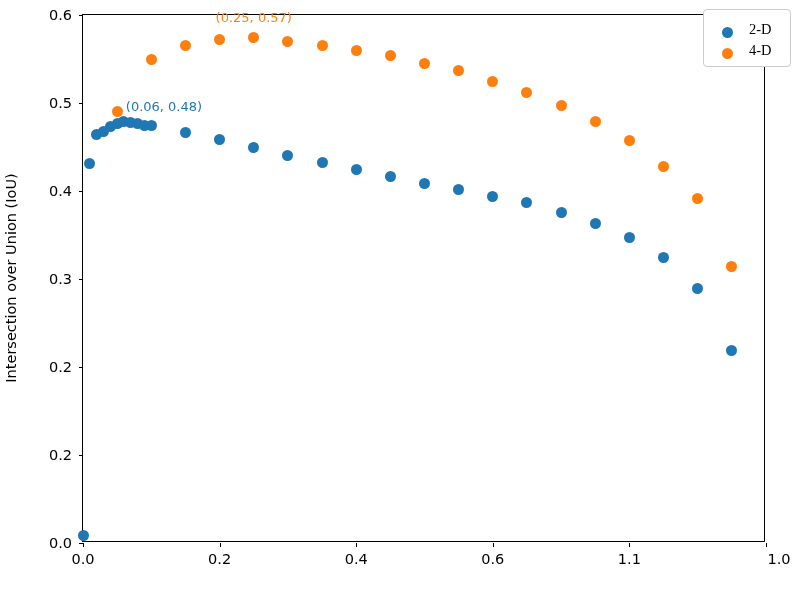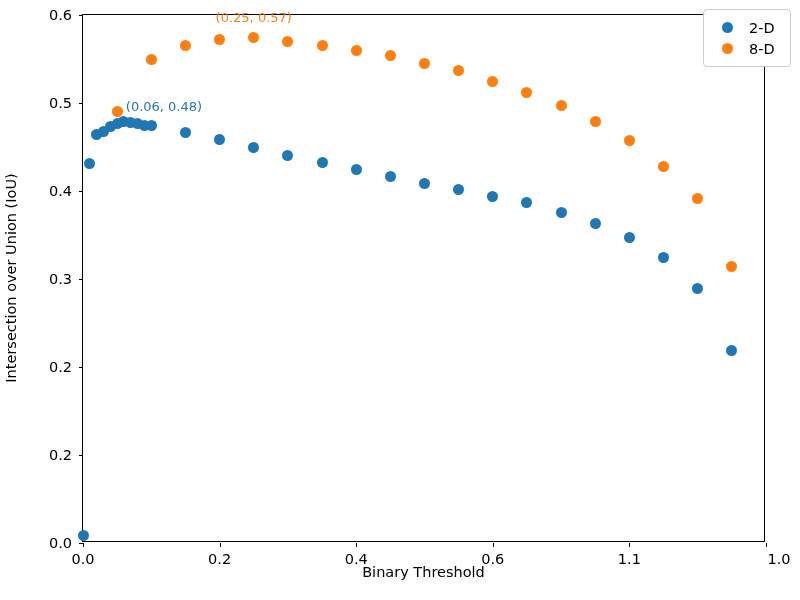--- a/index.html
+++ b/index.html
@@ -109,22 +109,23 @@
     position: absolute;
     right: 9px;
     top: 9px;
     background: #ffffff;
     border: 1px solid #cccccc;
     border-radius: 4px;
     padding: 7px 11px 7px 9px;
   }
   .legend-row {
     display: flex;
-    align-items: center;
+    align-items: flex-end;
     height: 21px;
+    font-family: Liberation Serif, serif;
   }
   .legend-swatch {
     width: 11px;
     height: 11px;
     border-radius: 50%;
     margin: 0 16px 0 9px;
   }
   .legend-label {
     font-size: 14.5px;
     color: #000000;
@@ -221,28 +222,25 @@
         <div class="yticklabel" style="top: 264px;">0.3</div>
         <div class="ytick" style="top: 176px;"></div>
         <div class="yticklabel" style="top: 176px;">0.4</div>
         <div class="ytick" style="top: 88px;"></div>
         <div class="yticklabel" style="top: 88px;">0.5</div>
         <div class="ytick" style="top: 0px;"></div>
         <div class="yticklabel" style="top: 0px;">0.6</div>
       </div>
   </div>
 
-  <div id="xlabel">
-    <span>Binary Threshold</span>
-  </div>
 
   <div id="legend">
     <div class="legend-row">
       <span class="legend-swatch series-2d"></span>
       <span class="legend-label">2-D</span>
     </div>
     <div class="legend-row">
       <span class="legend-swatch series-3d"></span>
-      <span class="legend-label">8-D</span>
+      <span class="legend-label">4-D</span>
     </div>
   </div>
 
 </div>
 
 </body></html>

